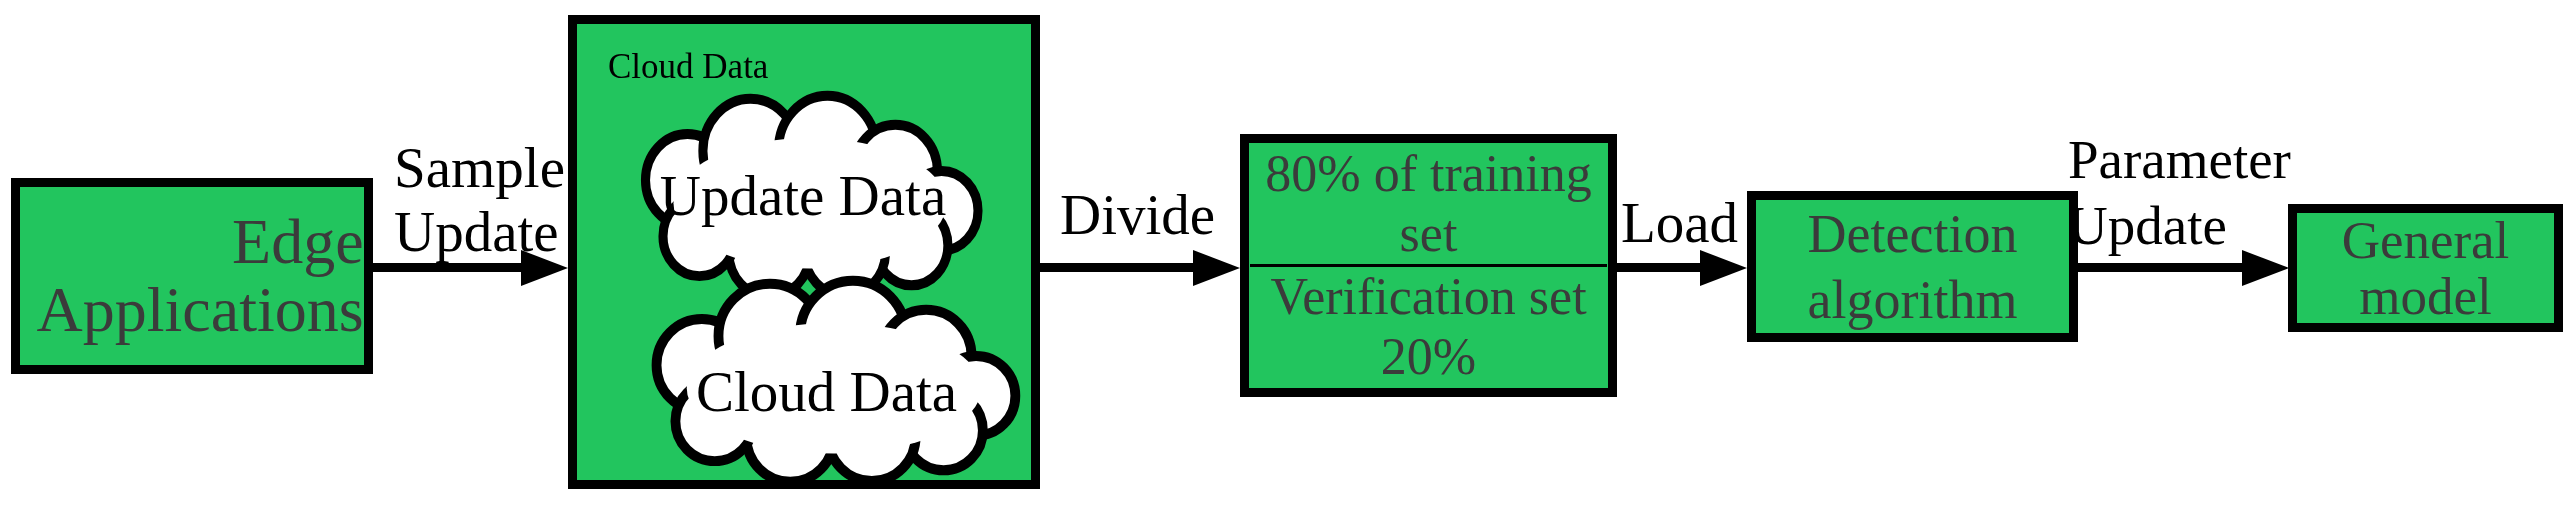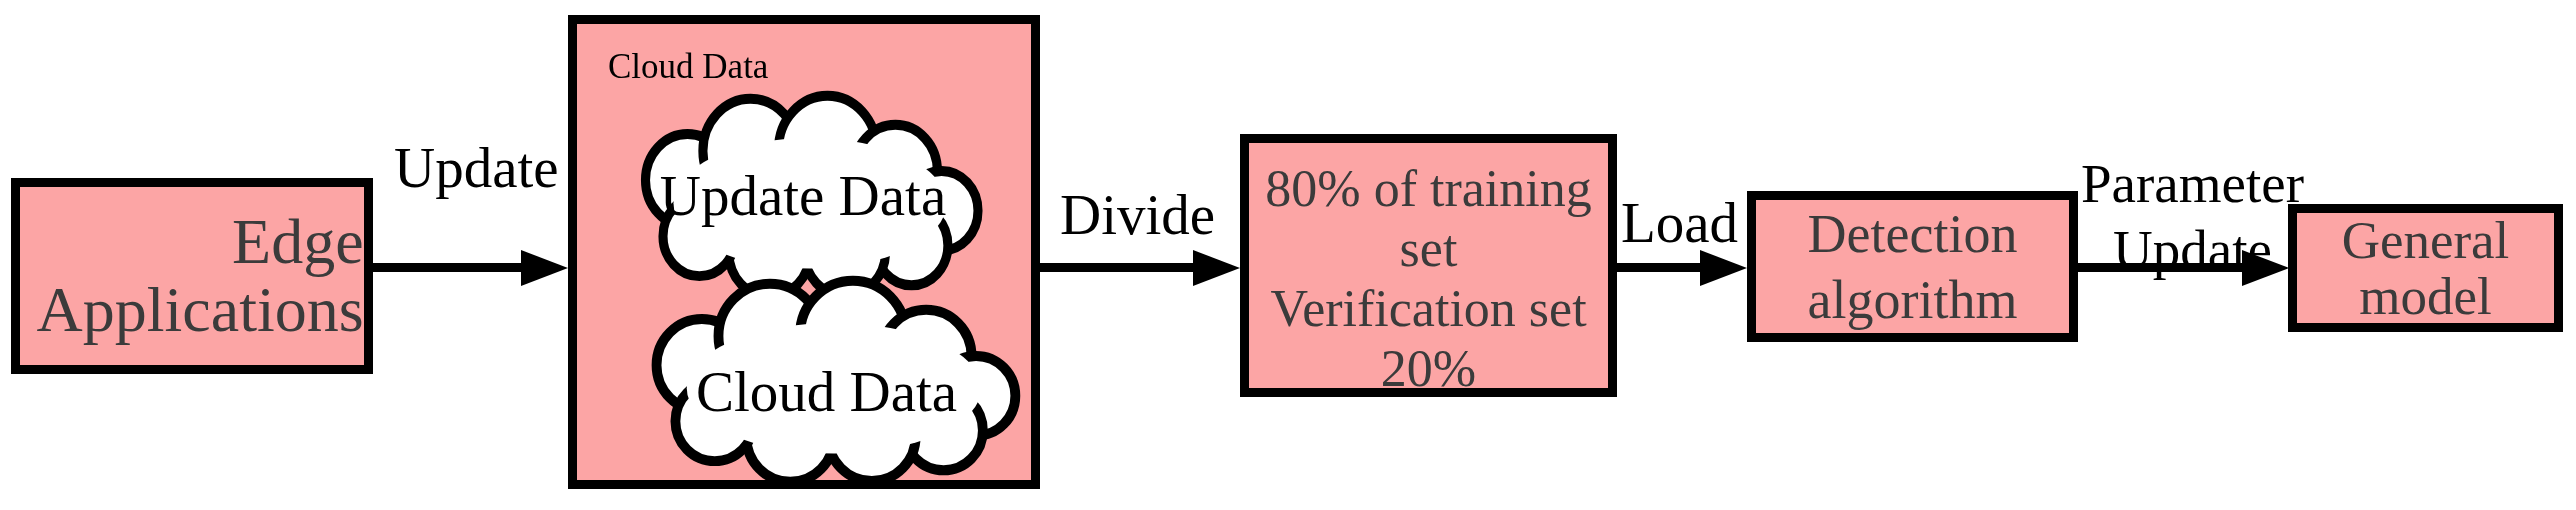--- a/index.html
+++ b/index.html
@@ -14,32 +14,32 @@
     background: #ffffff;
     font-family: "Liberation Serif", "DejaVu Serif", serif;
     overflow: hidden;
   }
 
   
   .dbox {
     position: absolute;
     box-sizing: border-box;
     border: 9px solid #000000;
-    background: #fca5a5;
+    background: #22c55e;
     display: flex;
     flex-direction: column;
     align-items: center;
     justify-content: center;
     text-align: center;
     color: #3b3b3b;
     white-space: nowrap;
   }
   .box-edge-apps   { left: 10.6px;   top: 178px; width: 362px; height: 196px; font-size: 64px; line-height: 68px; align-items: flex-end; }
   .box-cloud       { left: 568px;  top: 15px;  width: 472px; height: 474px; display: block; }
-  .box-split       { left: 1240px; top: 134px; width: 377px; height: 263px; padding: 16px; font-size: 52px; line-height: 60px; justify-content: stretch; }
+  .box-split       { left: 1240px; top: 134px; width: 377px; height: 263px; padding: 1px; font-size: 52px; line-height: 60px; justify-content: stretch; }
   .box-detection   { left: 1747px; top: 191px; width: 331px; height: 151px; font-size: 54px; line-height: 66px; }
   .box-general     { left: 2288px; top: 204px; width: 275px; height: 128px; font-size: 53px; line-height: 56px; }
 
   .split-cell {
     flex: 1;
     display: flex;
     flex-direction: column;
     align-items: center;
     justify-content: center;
     white-space: nowrap;
@@ -110,35 +110,36 @@
   .alabel {
     position: absolute;
     color: #000000;
     font-size: 57px;
     line-height: 64px;
     white-space: nowrap;
   }
   .lbl-sample    { left: 394px;  top: 136px; text-align: left; }
   .lbl-divide    { left: 1060px; top: 183px; }
   .lbl-load      { left: 1621px; top: 191px; }
-  .lbl-parameter { left: 2068px; top: 127px; width: 249px; text-align: center; line-height: 66px; font-size: 55px; margin-top: 24px; }
+  .lbl-parameter { left: 2068px; top: 127px; width: 249px; line-height: 66px; font-size: 55px; }
 </style>
 </head>
 <body>
 
 <div class="canvas">
 
   <div class="dbox box-edge-apps">
     <div>Edge</div>
     <div>Applications</div>
   </div>
 
   <div class="shaft shaft-1"></div>
   <div class="head head-1"></div>
   <div class="alabel lbl-sample">
+    <div>Sample</div>
     <div>Update</div>
   </div>
 
   <div class="dbox box-cloud">
     <div class="cloud-title">Cloud Data</div>
 
     <div class="cloud cloud-public">
       <svg viewBox="0 0 560 280" preserveAspectRatio="none">
         <g fill="#ffffff" stroke="#000000" stroke-width="13">
           <circle cx="115" cy="120" r="60"></circle>

